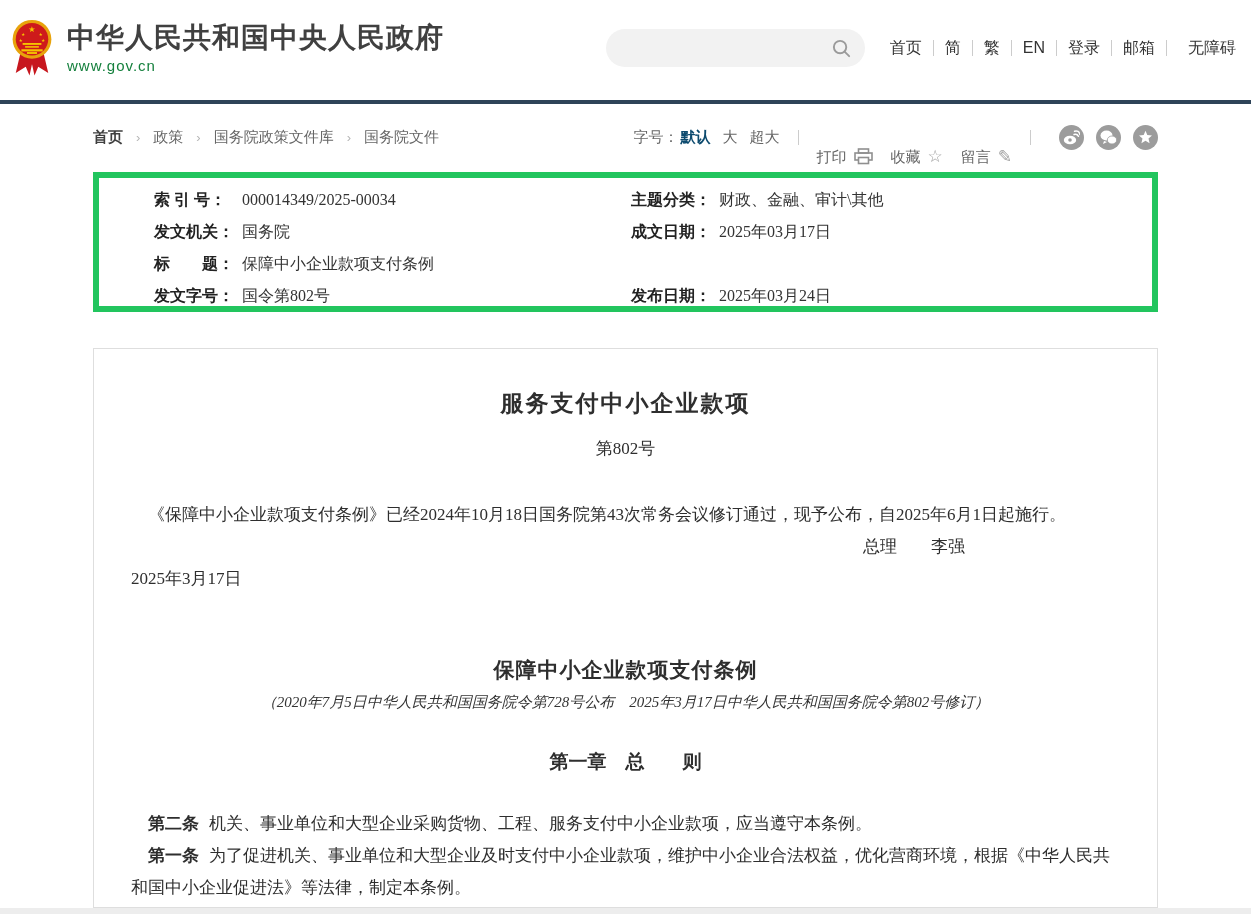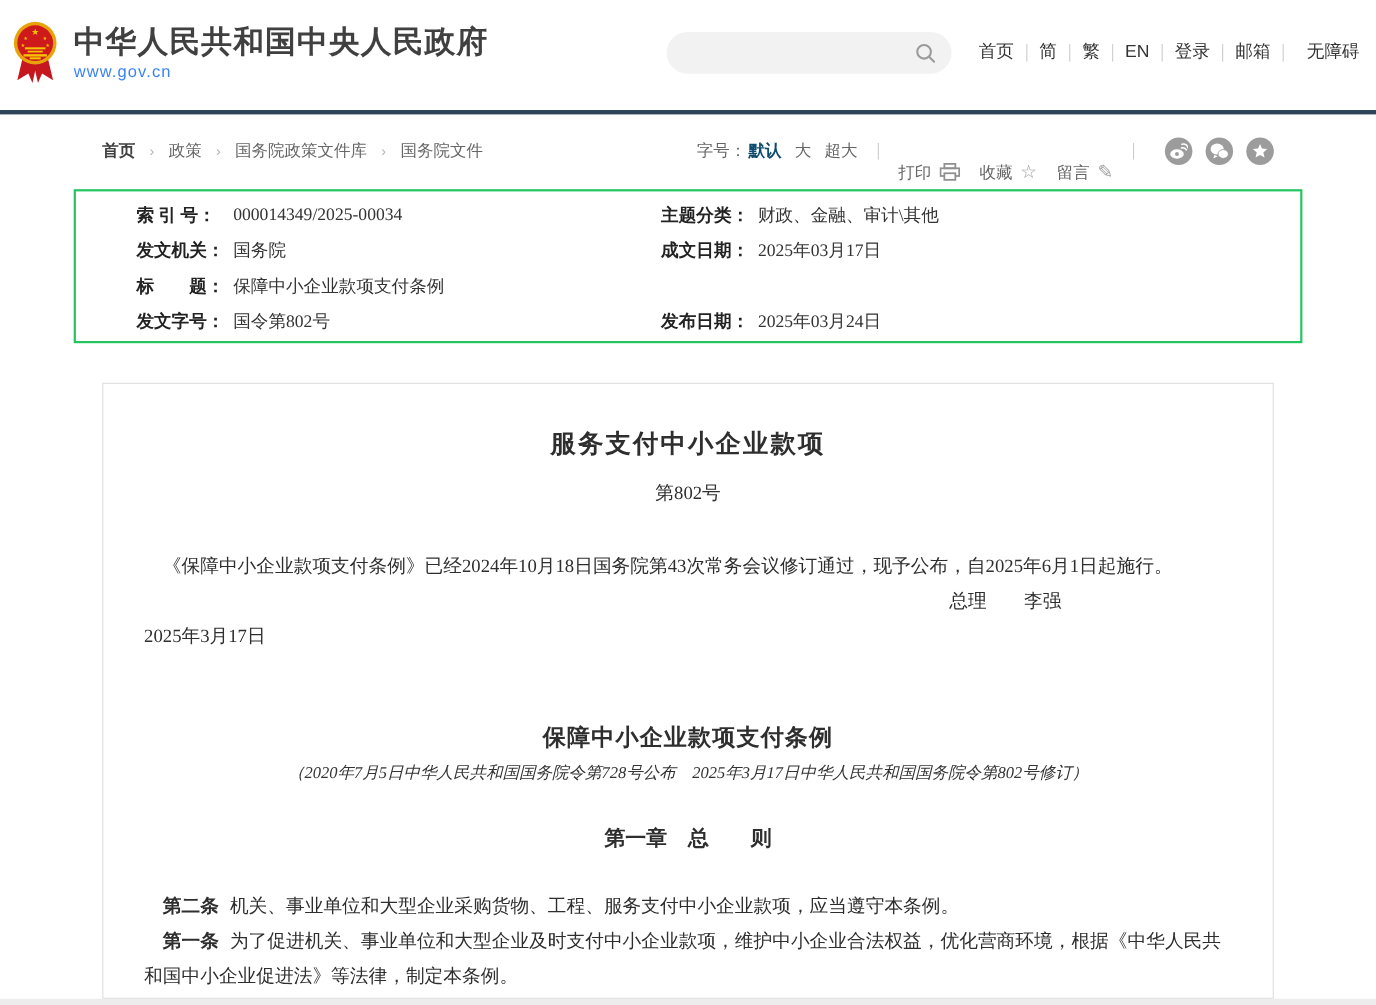--- a/index.html
+++ b/index.html
@@ -6,21 +6,21 @@
   html,body { width:1251px; height:914px; overflow:hidden; background:#fff;
     font-family:"Liberation Sans","DejaVu Sans",sans-serif; color:#333; }
 
   
   .header { height:104px; background:#fff; border-bottom:4px solid #2e4458;
     display:flex; align-items:center; padding:0 15px 4px 12px; }
   .logo-group { display:flex; align-items:center; gap:15px; }
   .emblem { width:40px; height:58px; flex:0 0 auto; }
   .site-title { font-size:28px; font-weight:bold; color:#404040; letter-spacing:1px;
     line-height:30px; white-space:nowrap;text-align:right; }
-  .site-url { font-size:15px; color:#3b82f6; letter-spacing:1px; margin-top:4px; }
+  .site-url { font-size:15px; color:#15803d; letter-spacing:1px; margin-top:4px; }
   .header-right { margin-left:auto; display:flex; align-items:center; gap:14px; }
   .search-box { width:259px; height:38px; background:#f2f2f2; border-radius:19px;
     display:flex; align-items:center; padding:0 13px 0 18px; }
   .search-box input { flex:1; border:none; background:transparent; outline:none;
     font-size:15px; color:#333; font-family:inherit; min-width:0; }
   .top-nav { display:flex; align-items:center; font-size:16px; color:#333; }
   .top-nav .nav-item { padding:0 11px; line-height:16px; cursor:pointer; white-space:nowrap; }
   .top-nav .nav-item + .nav-item { border-left:1px solid #ccc; }
   .top-nav .nav-item:last-child { padding-right:0;padding-left:21px; }
 
@@ -37,21 +37,21 @@
   .tb-size { margin-left:12px; cursor:pointer; }
   .tb-div { width:1px; height:15px; background:#ccc; margin:0 18px; }
   .tb-act { display:flex; align-items:flex-start; gap:7px; cursor:pointer;margin-top:40px; }
   .tb-act + .tb-act { margin-left:18px; }
   .tb-glyph { color:#a0a0a0; font-size:17px; line-height:1; }
   .social { display:flex; align-items:center; gap:12px; margin-left:10px; }
   .soc { width:25px; height:25px; border-radius:50%; background:#9c9c9c; color:#fff;
     display:flex; align-items:center; justify-content:center; cursor:pointer; }
 
   
-  .meta-box { margin:16px 67px 0; height:140px; border:2px solid #22c55e;
+  .meta-box { margin:16px 93px 0; height:140px; border:6px solid #22c55e;
     padding-top:6px; display:grid; grid-template-columns:532px 1fr;
     font-family:"Liberation Serif","DejaVu Serif",serif; }
   .meta-col-left { padding-left:55px; }
   .meta-row { height:32px; display:flex; align-items:center; font-size:16px; }
   .meta-label { font-weight:bold; color:#222; white-space:pre; width:88px; flex:0 0 auto; }
   .meta-value { color:#333; white-space:pre; }
 
   
   .doc-box { margin:36px 93px 0; height:560px; border:1px solid #dedede;
     padding:40px 37px 0; overflow:hidden; background:#fff;

